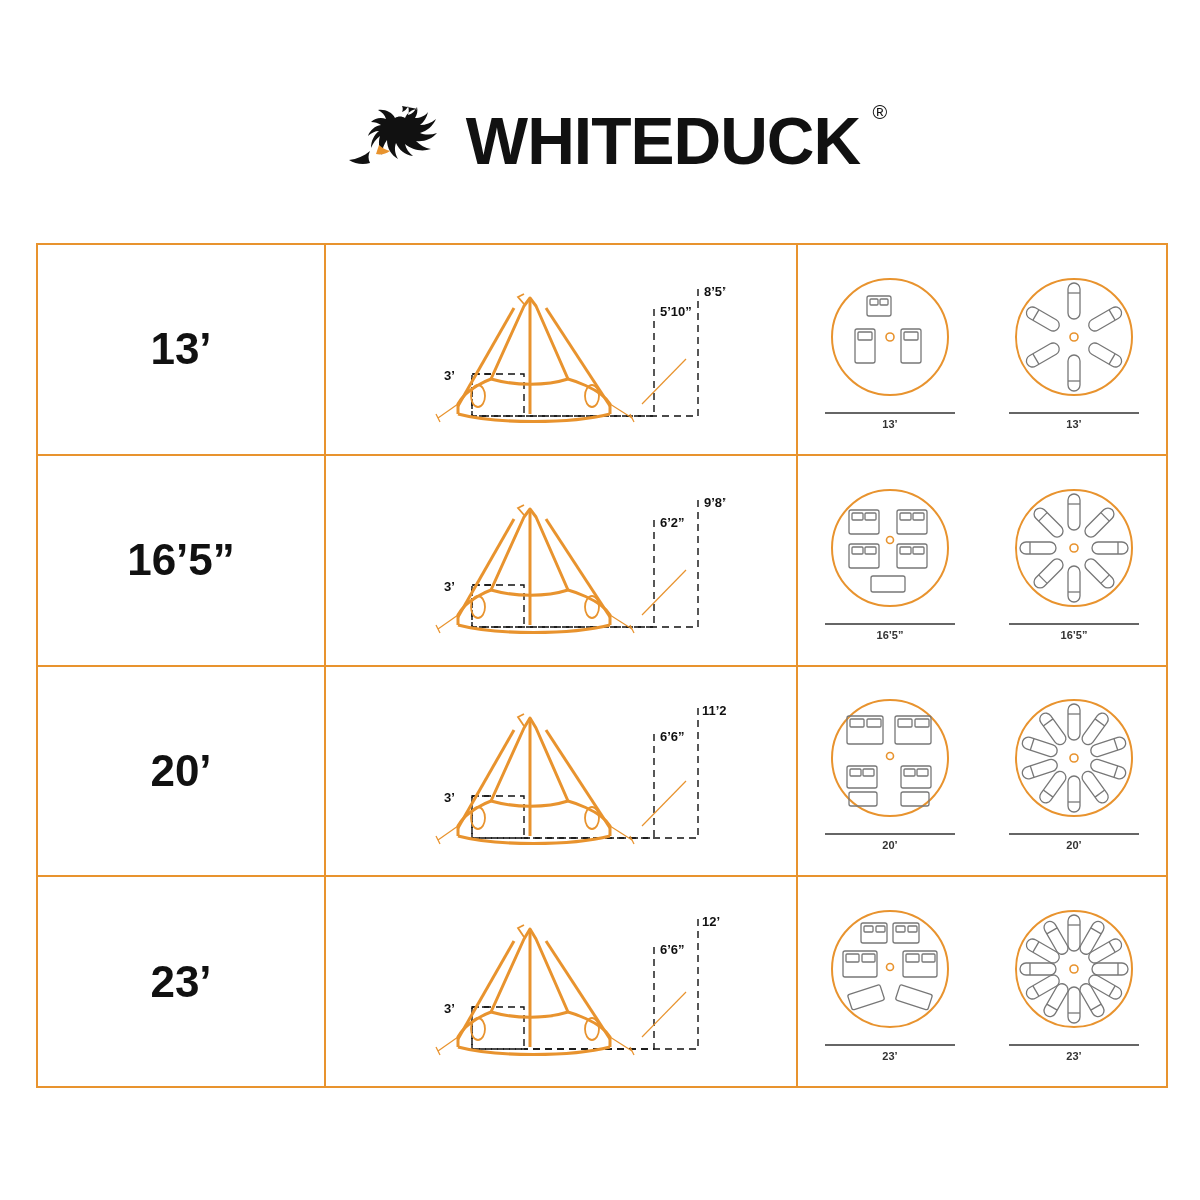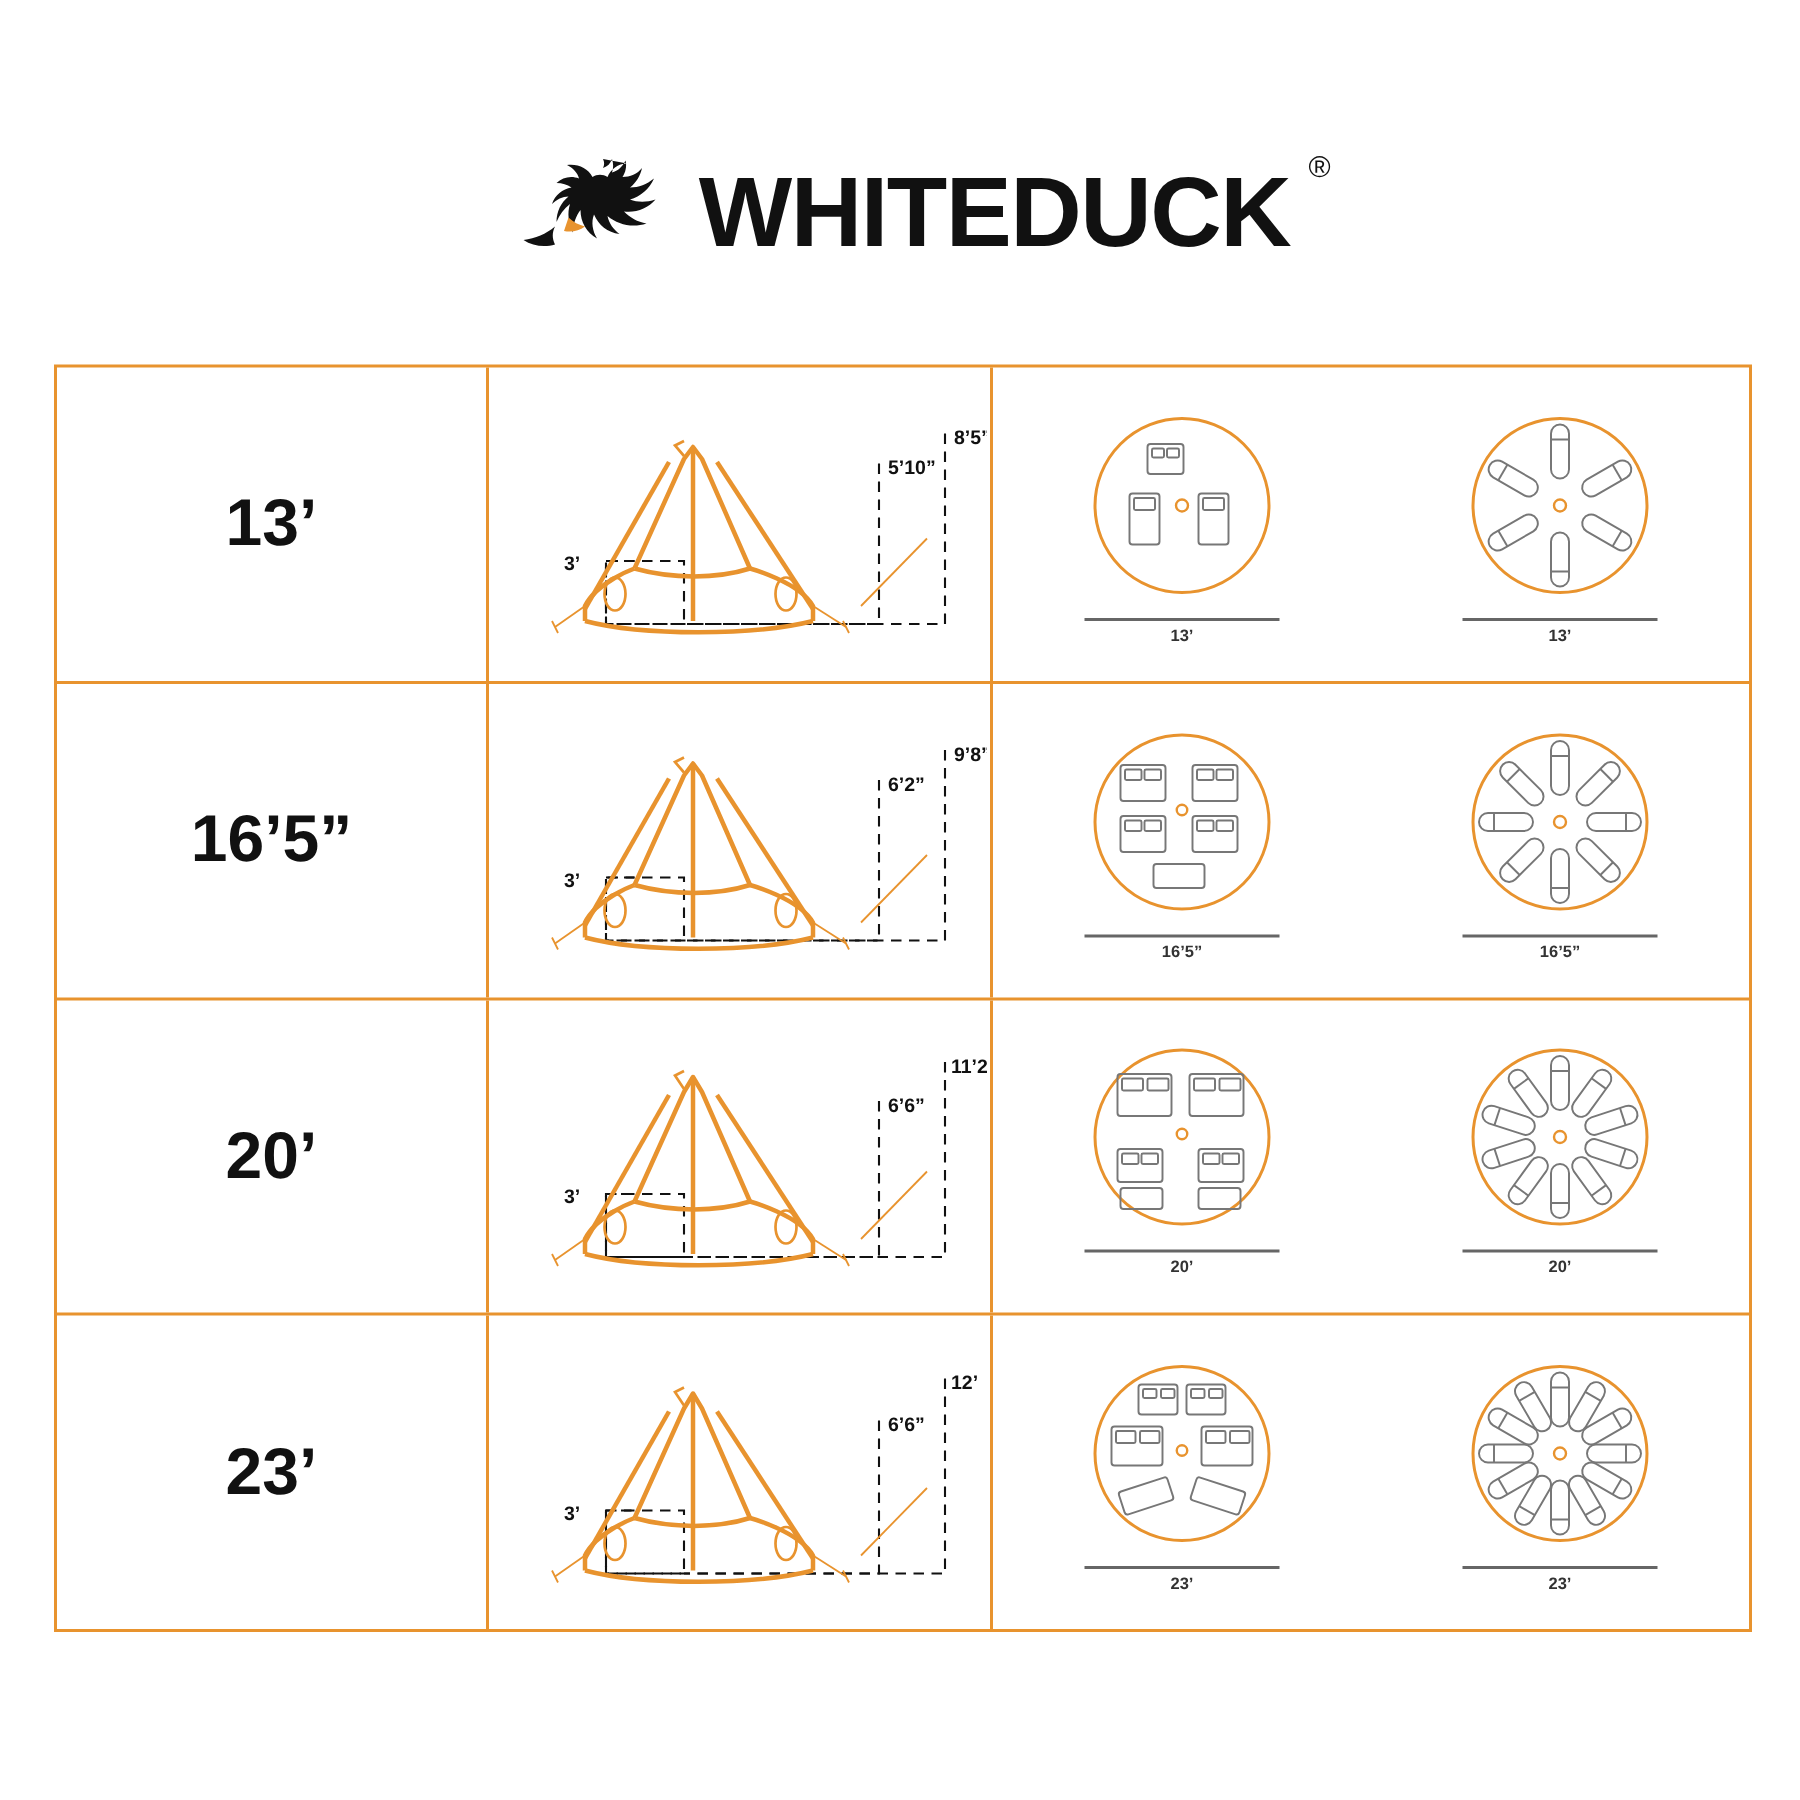--- a/index.html
+++ b/index.html
@@ -89,21 +89,21 @@
     border-right: 2px solid #e8932e;
     box-sizing: border-box;
   }
   .size-label {
     font-size: 44px;
     font-weight: bold;
     letter-spacing: 0px;
     color: #111111;
   }
   .cell-elev {
-    width: 336px;
+    width: 472px;
     display: flex;
     align-items: center;
     justify-content: center;
     border-right: 2px solid #e8932e;
     box-sizing: border-box;
   }
   .cell-plan {
     flex: 1 1 auto;
     display: flex;
     align-items: center;

